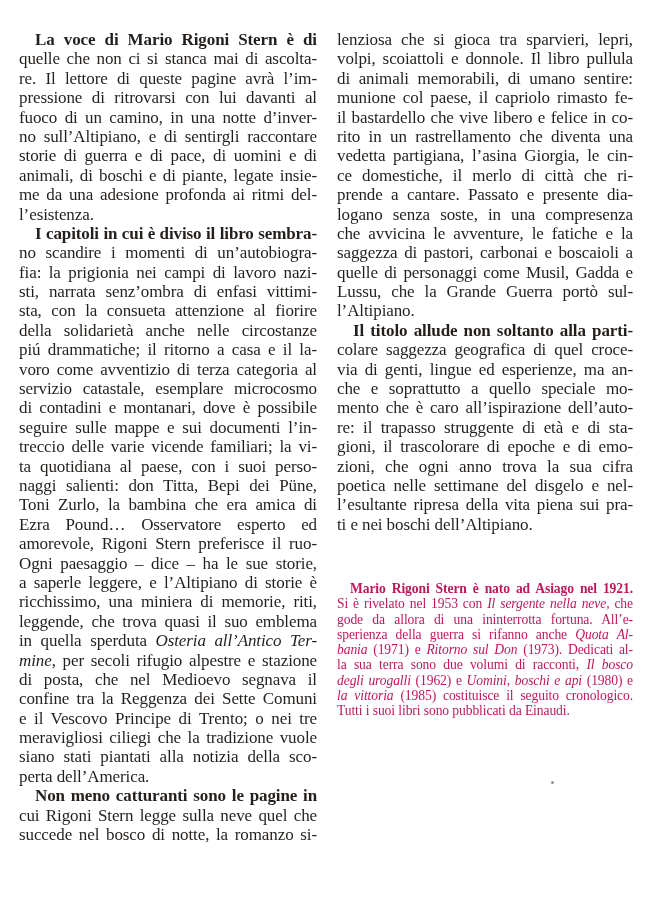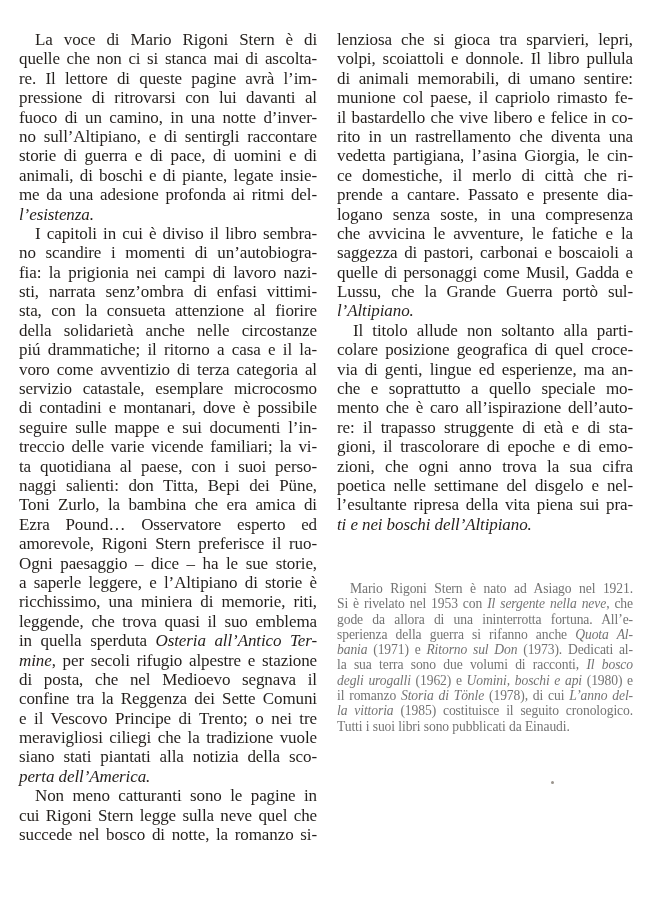--- a/index.html
+++ b/index.html
@@ -4,26 +4,26 @@
 <style>
   html, body { margin: 0; padding: 0; background: #ffffff; }
   body { width: 650px; height: 898px; position: relative; overflow: hidden;
          font-family: "DejaVu Serif", "Liberation Serif", serif; color: #231f1c; }
   .col { position: absolute; }
   .col-left { left: 19px; top: 30px; width: 298px; }
   .col-right { left: 337px; top: 30px; width: 296px; }
   .line { display: block; white-space: nowrap; font-family: "Liberation Serif", serif;
           font-size: 17px; line-height: 19.4px; height: 19.4px; text-align: justify;
           text-align-last: justify; letter-spacing: -0.1px; }
-  .line.last { text-align-last: left; font-style: italic; }
-  .indent { padding-left: 16px; }
+  .line.last { text-align-last: left; }
+  .indent { padding-left: 16px; font-weight: bold; }
   .bio { position: absolute; left: 337px; top: 581px; width: 296px; }
   .bline { display: block; white-space: nowrap; font-family: "Liberation Serif", serif;
            font-size: 13.6px; line-height: 15.3px; height: 15.3px; text-align: justify;
-           text-align-last: justify; letter-spacing: -0.1px; color: #737373; }
+           text-align-last: justify; letter-spacing: -0.1px; color: #be185d; }
   .bline.last { text-align-last: left; }
   .bline.indent { padding-left: 13px; }
   i { font-style: italic; }
   .speck { position: absolute; width: 3px; height: 3px; border-radius: 50%; background: #9a948d; }
 </style>
 </head>
 <body>
 
 <div class="col col-left" id="colLeft">
     <span class="line indent"><span>La voce di Mario Rigoni Stern è di</span></span>
@@ -79,36 +79,35 @@
     <span class="line"><span>vedetta partigiana, l’asina Giorgia, le cin-</span></span>
     <span class="line"><span>ce domestiche, il merlo di città che ri-</span></span>
     <span class="line"><span>prende a cantare. Passato e presente dia-</span></span>
     <span class="line"><span>logano senza soste, in una compresenza</span></span>
     <span class="line"><span>che avvicina le avventure, le fatiche e la</span></span>
     <span class="line"><span>saggezza di pastori, carbonai e boscaioli a</span></span>
     <span class="line"><span>quelle di personaggi come Musil, Gadda e</span></span>
     <span class="line"><span>Lussu, che la Grande Guerra portò sul-</span></span>
     <span class="line last"><span>l’Altipiano.</span></span>
     <span class="line indent"><span>Il titolo allude non soltanto alla parti-</span></span>
-    <span class="line"><span>colare posizione geografica di quel croce-</span></span>
+    <span class="line"><span>colare saggezza geografica di quel croce-</span></span>
     <span class="line"><span>via di genti, lingue ed esperienze, ma an-</span></span>
     <span class="line"><span>che e soprattutto a quello speciale mo-</span></span>
     <span class="line"><span>mento che è caro all’ispirazione dell’auto-</span></span>
     <span class="line"><span>re: il trapasso struggente di età e di sta-</span></span>
     <span class="line"><span>gioni, il trascolorare di epoche e di emo-</span></span>
     <span class="line"><span>zioni, che ogni anno trova la sua cifra</span></span>
     <span class="line"><span>poetica nelle settimane del disgelo e nel-</span></span>
     <span class="line"><span>l’esultante ripresa della vita piena sui pra-</span></span>
     <span class="line last"><span>ti e nei boschi dell’Altipiano.</span></span>
   </div>
 <div class="bio" id="bio">
     <span class="bline indent"><span>Mario Rigoni Stern è nato ad Asiago nel 1921.</span></span>
     <span class="bline"><span>Si è rivelato nel 1953 con </span><i>Il sergente nella neve</i><span>, che</span></span>
     <span class="bline"><span>gode da allora di una ininterrotta fortuna. All’e-</span></span>
     <span class="bline"><span>sperienza della guerra si rifanno anche </span><i>Quota Al-</i></span>
     <span class="bline"><i>bania</i><span> (1971) e </span><i>Ritorno sul Don</i><span> (1973). Dedicati al-</span></span>
     <span class="bline"><span>la sua terra sono due volumi di racconti, </span><i>Il bosco</i></span>
     <span class="bline"><i>degli urogalli</i><span> (1962) e </span><i>Uomini, boschi e api</i><span> (1980) e</span></span>
-    <span class="bline"><span>il romanzo </span><i>Storia di Tönle</i><span> (1978), di cui </span><i>L’anno del-</i></span>
     <span class="bline"><i>la vittoria</i><span> (1985) costituisce il seguito cronologico.</span></span>
     <span class="bline last"><span>Tutti i suoi libri sono pubblicati da Einaudi.</span></span>
   </div>
 <span class="speck" style="left:551px; top:781px;"></span>
 
 </body></html>

